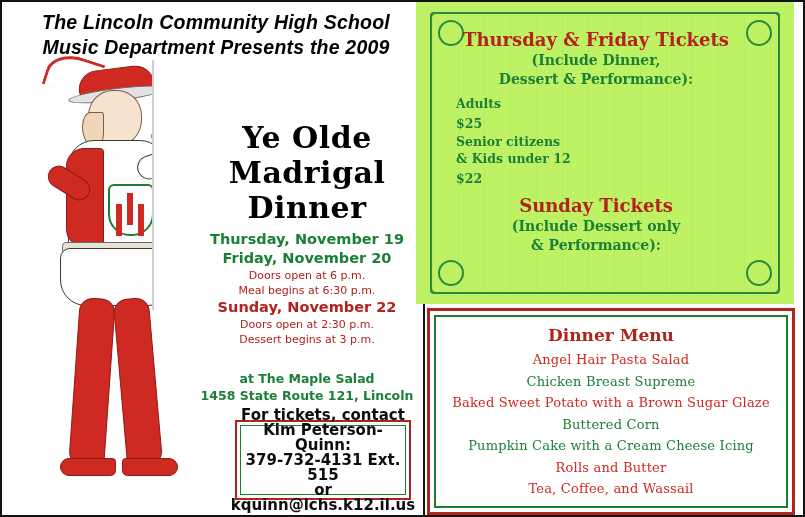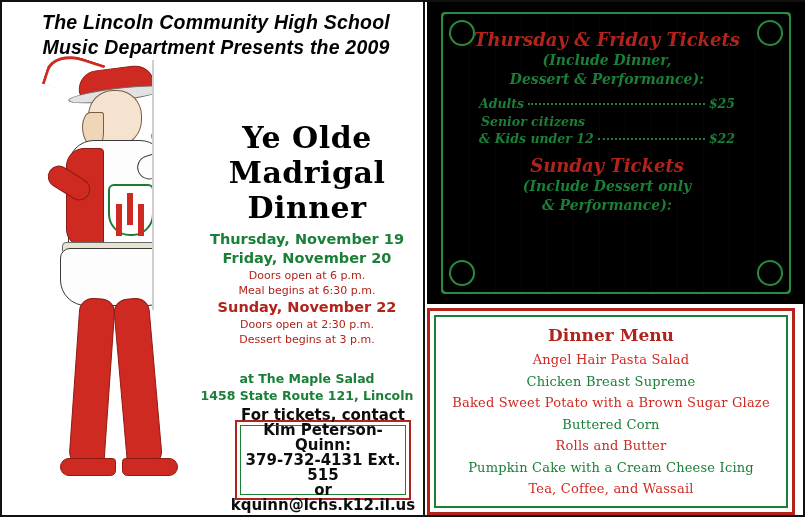--- a/index.html
+++ b/index.html
@@ -194,24 +194,23 @@
     display:flex;flex-direction:column;align-items:center;justify-content:center;
     text-align:center;
   }
   .contact-inner div{
     font-family:"DejaVu Sans", sans-serif;
     font-size:15px;line-height:15px;color:#0d0d0d;font-weight:bold;
   }
 
   
   .scroll-wrap{
-    position:absolute;left:425px;top:0;width:378px;height:302px;
-    box-sizing:border-box;
-    background:#000000;
-    font-style:italic;
+    position:absolute;left:414px;top:0;width:378px;height:302px;
+    box-sizing:border-box;
+    background:#bef264;
   }
   .scroll-paper{
     position:absolute;left:14px;top:10px;width:350px;height:282px;
     box-sizing:border-box;
     border:2px solid #2a8b3e;
     border-radius:4px;
     background:
       repeating-linear-gradient(to right, rgba(42,139,62,.06) 0 1px, transparent 1px 26px);
   }
   .scroll-paper:before,
@@ -238,32 +237,33 @@
     color:#b1231b;font-size:18px;line-height:23px;
   }
   .t-sub{
     font-family:"DejaVu Serif", serif;font-weight:bold;
     color:#1a7f37;font-size:14px;line-height:19px;
   }
   .t-row{
     display:flex;align-items:baseline;justify-content:space-between;
     font-family:"DejaVu Serif", serif;font-weight:bold;
     color:#1a7f37;font-size:12.5px;line-height:18px;
-    margin:0 18px;
+    margin:0 2px;
+    flex-direction:column;
   }
   .t-row .lbl{white-space:nowrap;}
   .t-row .dots{
     flex:1;margin:0 4px;
     border-bottom:2px dotted #1a7f37;
     position:relative;top:-3px;
   }
   .t-row .price{white-space:nowrap;color:#1a7f37;}
   .t-row2{
     font-family:"DejaVu Serif", serif;font-weight:bold;
-    color:#1a7f37;font-size:12.5px;line-height:17px;text-align:left;margin-left:20px;
+    color:#1a7f37;font-size:12.5px;line-height:17px;text-align:left;margin-left:6px;
   }
 
   
   .menu-wrap{
     position:absolute;left:425px;top:306px;width:368px;height:207px;
     box-sizing:border-box;
     border:3px solid #b1231b;
     background:#fff;
   }
   .menu-inner{
@@ -388,19 +388,19 @@
     </div>
   </div>
 
   <div class="menu-wrap">
     <div class="menu-inner">
       <div class="menu-title">Dinner Menu</div>
       <div class="menu-item">Angel Hair Pasta Salad</div>
       <div class="menu-item alt">Chicken Breast Supreme</div>
       <div class="menu-item">Baked Sweet Potato with a Brown Sugar Glaze</div>
       <div class="menu-item alt">Buttered Corn</div>
+      <div class="menu-item alt">Pumpkin Cake with a Cream Cheese Icing</div>
       <div class="menu-item">Rolls and Butter</div>
-      <div class="menu-item alt">Pumpkin Cake with a Cream Cheese Icing</div>
       <div class="menu-item">Tea, Coffee, and Wassail</div>
     </div>
   </div>
 
 </div>
 
 </body></html>

